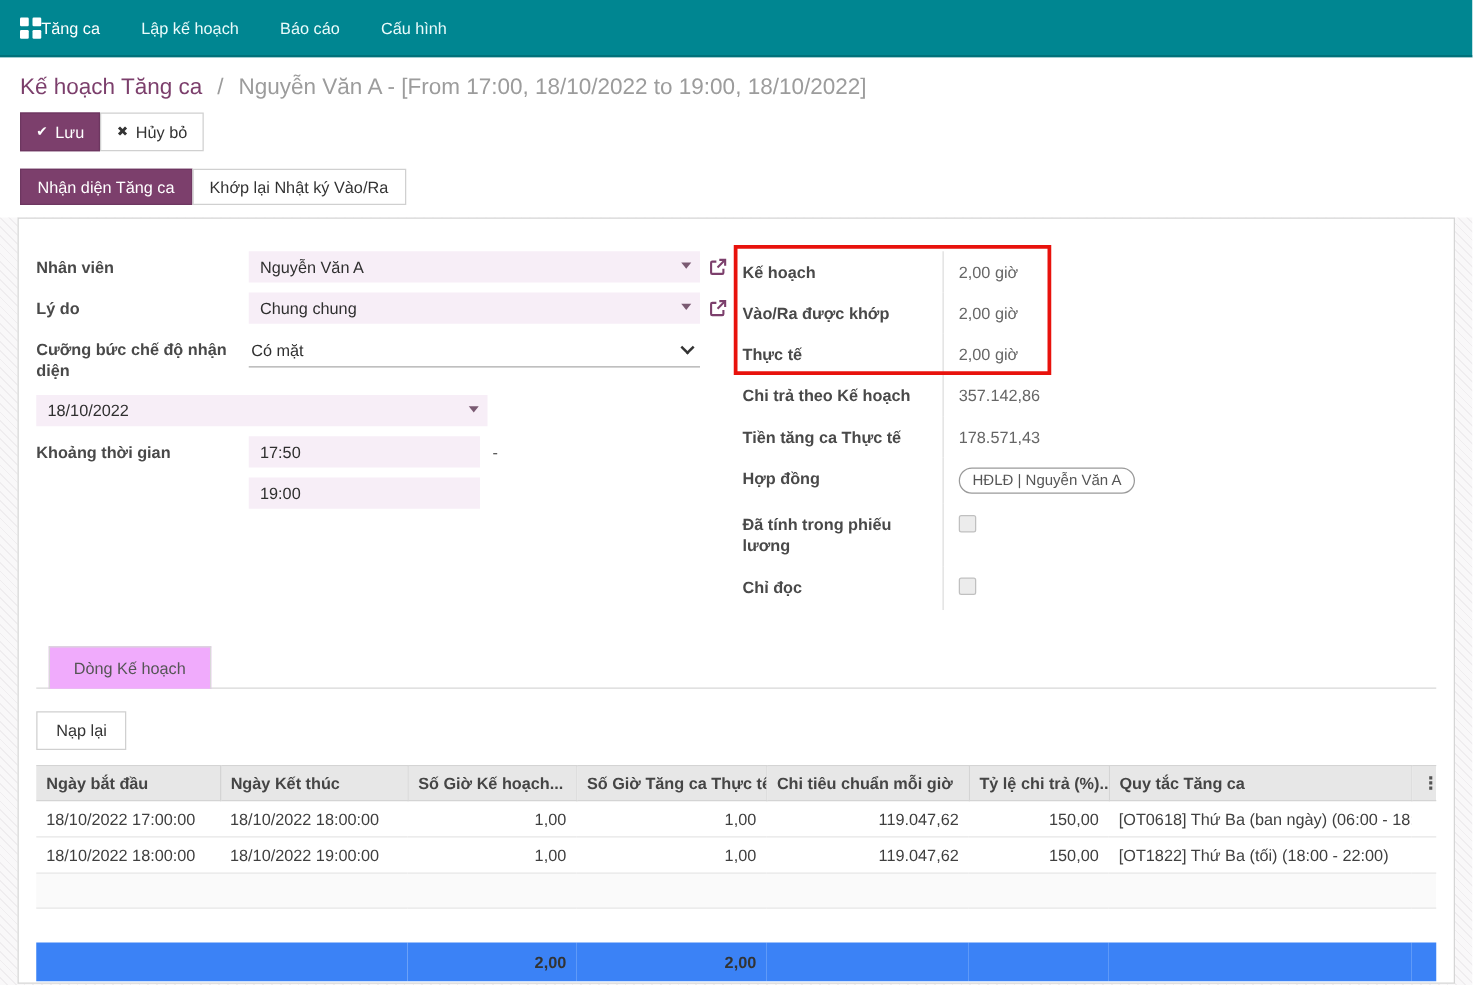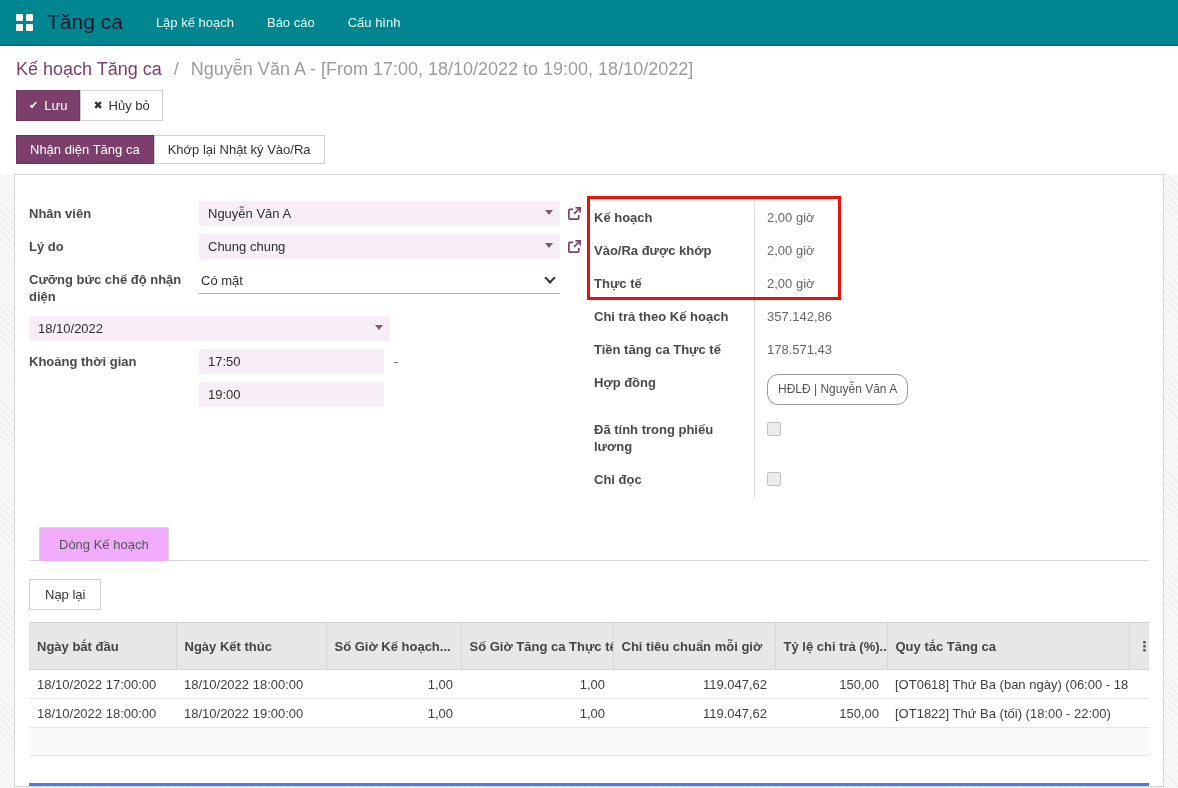--- a/index.html
+++ b/index.html
@@ -5,21 +5,21 @@
   * { margin:0; padding:0; box-sizing:border-box; }
   html,body { width:1178px; height:788px; overflow:hidden; background:#fff;
               font-family:"Liberation Sans","DejaVu Sans",sans-serif; font-size:13px; color:#444; }
 
   
   .topbar { height:46px; background:#008691; border-bottom:2px solid #00717a;
             display:flex; align-items:center; padding:0 16px; }
   .apps-icon { width:17px; height:17px; display:grid; grid-template-columns:7px 7px;
                grid-template-rows:7px 7px; gap:3px; cursor:pointer; }
   .apps-icon span { background:#fff; border-radius:1px; }
-  .app-title { color:#0f172a; font-size:21px; margin-left:14px; cursor:pointer; }
+  .app-title { color:#ffffff; font-size:13px; cursor:pointer; }
   .nav-item { color:#eafbfb; font-size:13px; margin-left:33px; cursor:pointer; }
 
   
   .control-panel { padding:10px 16px 0 16px; background:#fff; }
   .breadcrumb { font-size:18px; line-height:26px; white-space:nowrap; }
   .breadcrumb .bc-parent { color:#7c3f6c; cursor:pointer; text-decoration:none; }
   .breadcrumb .bc-sep { color:#9c9c9c; margin:0 7px; }
   .breadcrumb .bc-current { color:#9c9c9c; }
   .action-buttons { margin-top:8px; display:flex; gap:0; }
   .btn { display:inline-flex; align-items:center; gap:6px; font-size:13px;
@@ -57,36 +57,36 @@
   .chev { position:absolute; right:6px; top:7px; width:8px; height:8px;
           border-right:2px solid #333; border-bottom:2px solid #333; transform:rotate(45deg); }
   .dash { margin-left:10px; color:#555; }
 
   .rrow { display:flex; }
   .rlabel { width:160px; flex:none; font-weight:700; color:#494949; padding:8px 12px 8px 0; line-height:17px; }
   .rval { flex:1; border-left:1px solid #ddd; padding:8px 0 8px 12px; color:#666; line-height:17px; }
   .hl-red { position:absolute; left:-7px; top:-5px; width:254px; height:104px;
             border:3px solid #e8120c; pointer-events:none; }
   .tag-pill { display:inline-block; border:1px solid #9a9a9a; border-radius:11px;
-              padding:6px 10px; font-size:12px; color:#555; background:#fff; }
+              padding:1px 10px; font-size:12px; color:#555; background:#fff; }
   .cbox { display:inline-block; width:14px; height:14px; background:#ececec;
           border:1px solid #c0c0c0; border-radius:2px; margin-top:1px; cursor:pointer; }
 
   
   .notebook { margin-top:28px; }
   .tab-strip { border-bottom:1px solid #d8d8d8; padding-left:10px; }
   .tab { display:inline-block; background:#f0abfc; border:1px solid #d8d8d8; border-bottom:none;
          position:relative; top:1px; padding:9px 19px; color:#555; cursor:pointer; }
   .tab-body { padding-top:18px; }
   .reload-btn { margin:0 0 12px 0; padding:7px 15px; }
 
   
   table.o-list { width:100%; border-collapse:collapse; table-layout:fixed; font-size:13px; }
   .o-list thead th { background:#e7e7e7; font-weight:700; color:#454545; text-align:left;
-                     padding:15px 8px; border:1px solid #d4d4d4; border-left:none;
+                     padding:5px 8px; border:1px solid #d4d4d4; border-left:none;
                      white-space:nowrap; overflow:hidden; height:26px; }
   .o-list thead th:last-child { border-right:none; text-align:center; color:#555;
                                 font-size:14px; cursor:pointer; }
   .o-list tbody td { padding:6px 8px; border-bottom:1px solid #e6e6e6; white-space:nowrap;
                      overflow:hidden; color:#3f3f3f; height:29px; cursor:pointer; }
   .o-list .num { text-align:right; }
   .o-list tr.empty-row td { background:#fafafa; height:28px; }
   .o-list tr.spacer-row td { border-bottom:none; height:27px; }
   .o-list tfoot td { background:#3b82f6; padding:7px 8px; font-weight:700; color:#333; height:31px; }
 </style>

